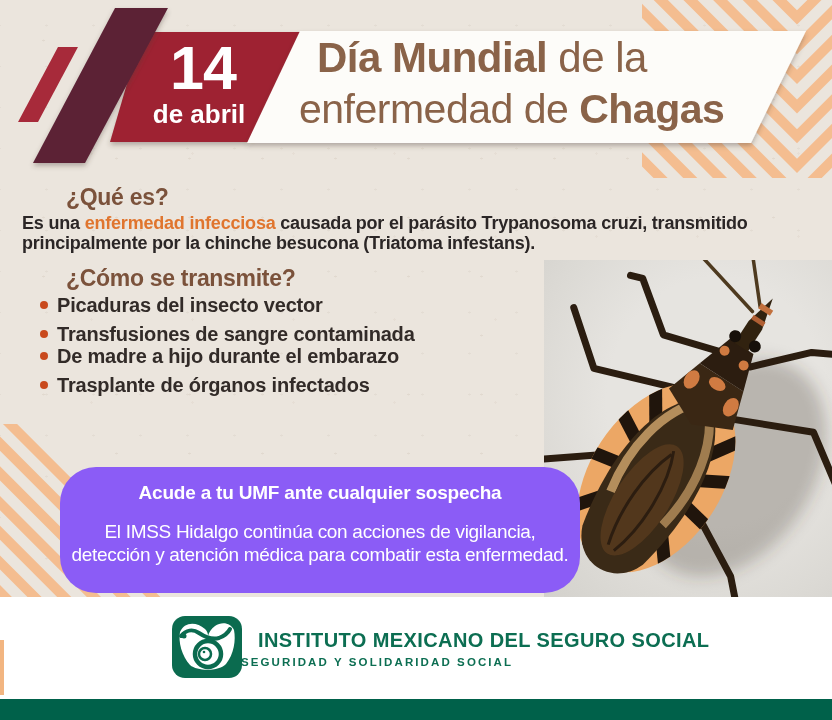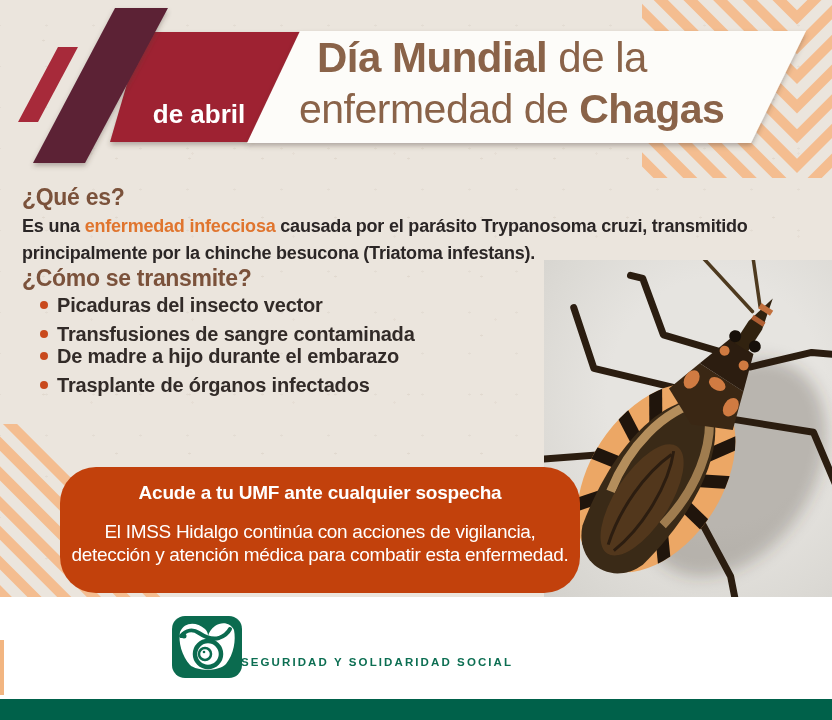--- a/index.html
+++ b/index.html
@@ -33,27 +33,27 @@
     font-size:26px; font-weight:bold; color:#ffffff;
   }
   .title-block { left:299px; top:35px; width:486px; color:#8a6349; }
   .title-line { font-size:42px; line-height:46px; white-space:nowrap; letter-spacing:-0.5px; }
   .title-line .b { font-weight:bold; }
   .title-line.l1 { margin-left:18px; }
   .title-line.l2 { font-size:41px; margin-top:5px; }
 
   
   .section-heading {
-    color:#7b523b; font-size:23px; font-weight:bold; letter-spacing:-0.3px;
+    color:#7b523b; font-size:23px; font-weight:bold; letter-spacing:-0.3px;margin-left:44px;
   }
   .h-que { left:22px; top:184px; }
   .h-como { left:22px; top:265px; }
   .para {
     left:22px; top:213px; width:784px;
-    font-size:18px; line-height:27px; font-weight:bold; color:#2b2626;
+    font-size:18px; line-height:20px; font-weight:bold; color:#2b2626;
     letter-spacing:-0.2px;
   }
   .para .hl { color:#e0752e; }
   .bullets { left:40px; top:294px; list-style:none; }
   .bullets li {
     position:relative; padding-left:17px;
     font-size:20px; line-height:22px; font-weight:bold; color:#322b28;
     letter-spacing:-0.2px;
   }
   .bullets li .dot {
@@ -69,21 +69,21 @@
     left:544px; top:260px; width:288px; height:337px;
     background:radial-gradient(ellipse at 60% 42%, #e6e4e0 45%, #dbd9d4 78%, #d3d1cc 100%);
   }
 
   
   .pattern-bl { left:0; top:424px; }
 
   
   .notice {
     left:60px; top:467px; width:520px; height:126px;
-    background:#c2410c; border-radius:36px;
+    background:#8b5cf6; border-radius:36px;
     color:#ffffff; text-align:center;
   }
   .notice .n1 { margin-top:15px; font-size:19px; font-weight:bold; letter-spacing:-0.2px; }
   .notice .n2 {
     margin:16px auto 0; width:512px;
     font-size:19px; line-height:23px; font-weight:normal; letter-spacing:-0.3px;
   }
 
   
   .footer { left:0; top:597px; width:832px; height:102px; background:#ffffff; }
@@ -133,20 +133,21 @@
       <polygon points="300,31 806,31 751,143 247,143" fill="#fdfcf9" filter="url(#ds)"></polygon>
     </g>
     <g>
       <polygon points="115,8 168,8 85,163 33,163" fill="#5c2136" filter="url(#ds)"></polygon>
     </g>
     <g>
       <polygon points="58,47 78,47 38,122 18,122" fill="#a72a3a"></polygon>
     </g>
   </svg>
 
+  <div class="abs date-day">14</div>
   <div class="abs date-month">de abril</div>
 
   <div class="abs title-block">
     <div class="title-line l1"><span class="b">Día Mundial</span><span> de la</span></div>
     <div class="title-line l2"><span>enfermedad de </span><span class="b">Chagas</span></div>
   </div>
 
   <div class="abs section-heading h-que">¿Qué es?</div>
   <p class="abs para"><span>Es una </span><span class="hl">enfermedad infecciosa</span><span> causada por el parásito Trypanosoma cruzi, transmitido principalmente por la chinche besucona (Triatoma infestans).</span></p>
 
@@ -247,17 +248,18 @@
     <div class="abs edge-accent"></div>
     <svg class="abs imss-logo" width="70" height="62" viewBox="0 0 70 62">
       <rect x="0" y="0" width="70" height="62" rx="13" fill="#0b6b4f"></rect>
       <path d="M 8 16 C 12 6 24 5 33 13 C 35 15 36 17 36 20 C 37 16 39 13 43 10 C 50 5 59 7 62 14 C 64 24 62 38 54 48 C 48 55 26 56 18 49 C 10 40 6 26 8 16 Z" fill="#ffffff"></path>
       <path d="M 9 20 C 14 14 21 13 27 17 C 33 21 40 24 47 22 C 52 20 56 17 58 13" stroke="#0b6b4f" stroke-width="4" fill="none" stroke-linecap="round"></path>
       <circle cx="12" cy="20" r="2.5" fill="#0b6b4f"></circle>
       <circle cx="36" cy="38" r="13" fill="none" stroke="#0b6b4f" stroke-width="4.5"></circle>
       <circle cx="33" cy="38" r="6" fill="#ffffff" stroke="#0b6b4f" stroke-width="2.5"></circle>
       <circle cx="32" cy="36" r="1.3" fill="#0b6b4f"></circle>
     </svg>
+    <div class="abs inst-name">INSTITUTO MEXICANO DEL SEGURO SOCIAL</div>
     <div class="abs inst-slogan">SEGURIDAD Y SOLIDARIDAD SOCIAL</div>
   </div>
   <div class="abs greenbar"></div>
 
 </div>
 
 </body></html>

